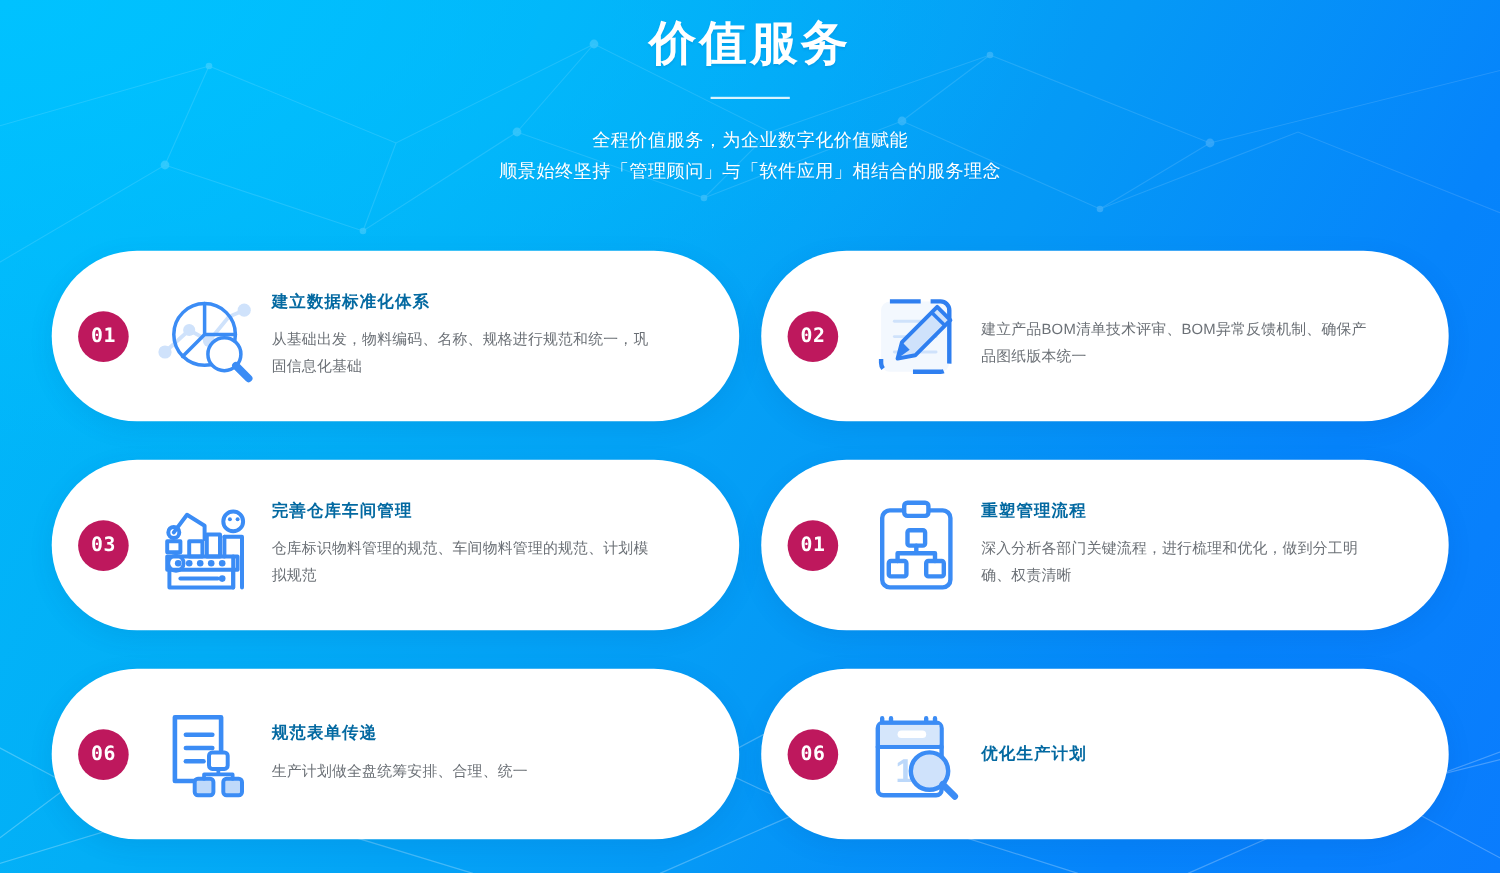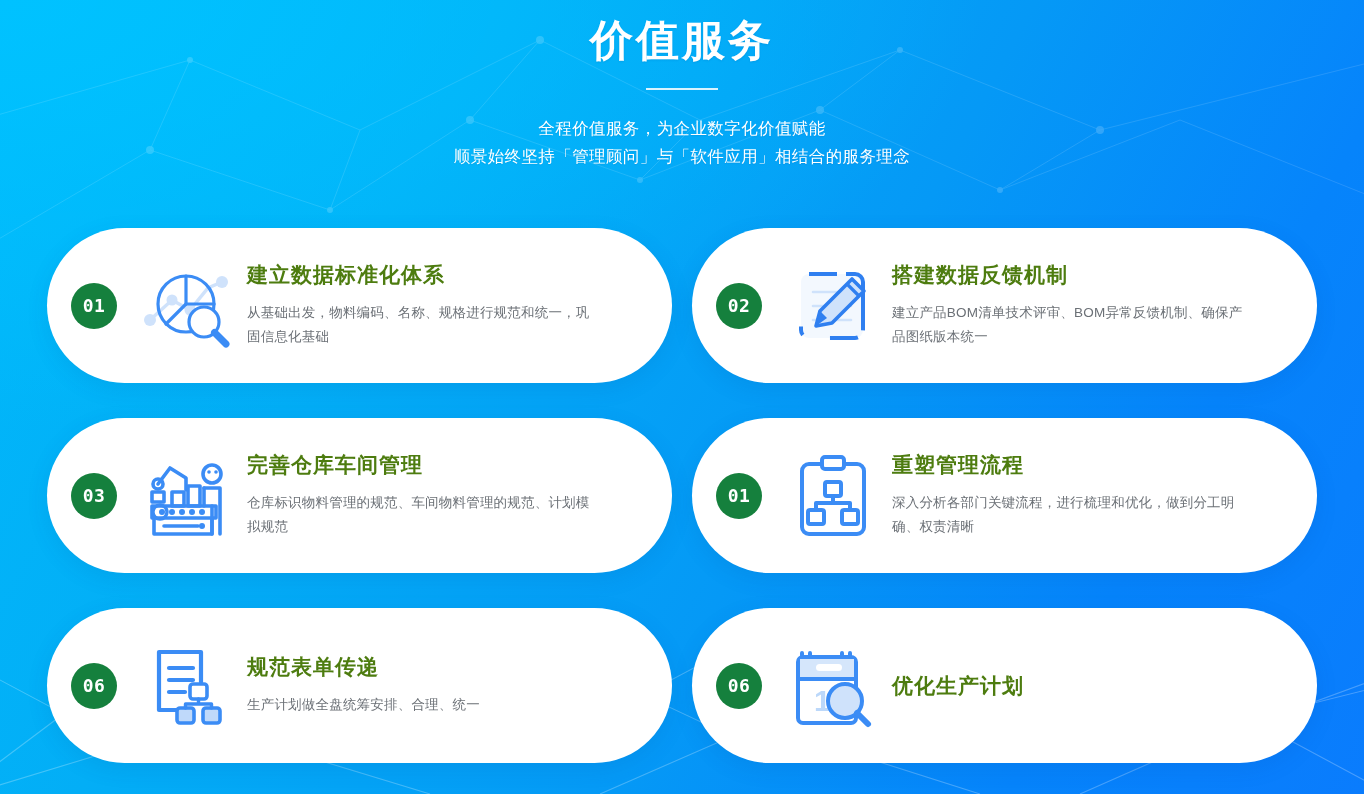--- a/index.html
+++ b/index.html
@@ -70,42 +70,42 @@
     box-shadow:0 6px 22px rgba(0,62,140,.10);
     display:flex;
     align-items:center;
     padding-left:24px;
     overflow:visible;
   }
   .badge{
     flex:0 0 auto;
     width:46px; height:46px;
     border-radius:50%;
-    background:#15803d;
+    background:#be185d;
     color:#ffffff;
     display:flex; align-items:center; justify-content:center;
     font-size:18px; font-weight:700;
     letter-spacing:.5px;
     font-family:"DejaVu Sans Mono","Liberation Mono",monospace;
   }
   .icon-wrap{
     flex:0 0 auto;
     width:118px; height:92px;
     margin-left:12px;
     display:flex; align-items:center; justify-content:center;
   }
   .icon-wrap svg{ display:block; }
   .card-text{
     flex:1 1 auto;
     padding-right:34px;
     min-width:0;
   }
   .card-title{
-    color:#4d7c0f;
-    font-size:21px;
+    color:#0369a1;
+    font-size:15px;
     font-weight:700;
     letter-spacing:1px;
     line-height:1.2;
   }
   .card-desc{
     margin-top:13px;
     color:#6b7076;
     font-size:13.5px;
     line-height:24px;
     letter-spacing:.2px;
@@ -219,21 +219,20 @@
           <g fill="#cfe2fb" stroke="#2f7ff0" stroke-width="3.6" stroke-linejoin="round">
             <path d="M27 64 L31 49 L63 17 L75 29 L43 61 Z"></path>
           </g>
           <g fill="#2f7ff0">
             <path d="M27 64 L31 49 L38 56 Z"></path>
           </g>
           <path d="M58 22 L70 34" stroke="#2f7ff0" stroke-width="3.2" fill="none"></path>
         </svg>
       </div>
       <div class="card-text">
-        <div class="card-title">搭建数据反馈机制</div>
         <div class="card-desc">建立产品BOM清单技术评审、BOM异常反馈机制、确保产品图纸版本统一</div>
       </div>
     </div>
 
     <div class="card">
       <div class="badge">03</div>
       <div class="icon-wrap">
         <svg width="92" height="88" viewBox="0 0 92 88">
           <g fill="none" stroke="#3b8cf5" stroke-width="3.6" stroke-linejoin="round" stroke-linecap="round">
 

